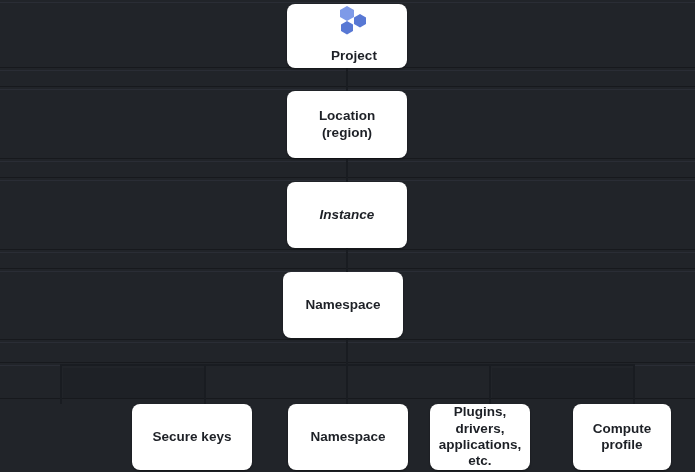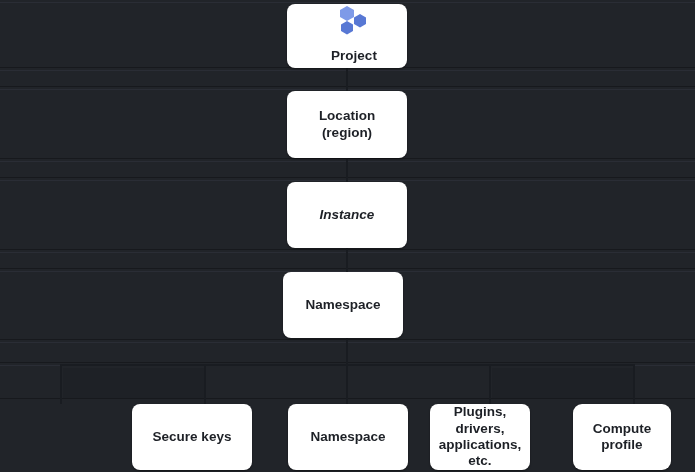--- a/index.html
+++ b/index.html
@@ -152,17 +152,17 @@
 
   <div class="node" style="left:288px; top:404px; width:120px; height:66px;">
     <span class="label">Namespace</span>
   </div>
 
   <div class="node" style="left:430px; top:404px; width:100px; height:66px;">
     <span class="label">Plugins, drivers,
 applications, etc.</span>
   </div>
 
-  <div class="node" style="left:573px; top:404px; width:98px; height:66px;border-radius:9px;">
+  <div class="node" style="left:573px; top:404px; width:98px; height:66px;">
     <span class="label">Compute profile</span>
   </div>
 
 </div>
 
 </body></html>

